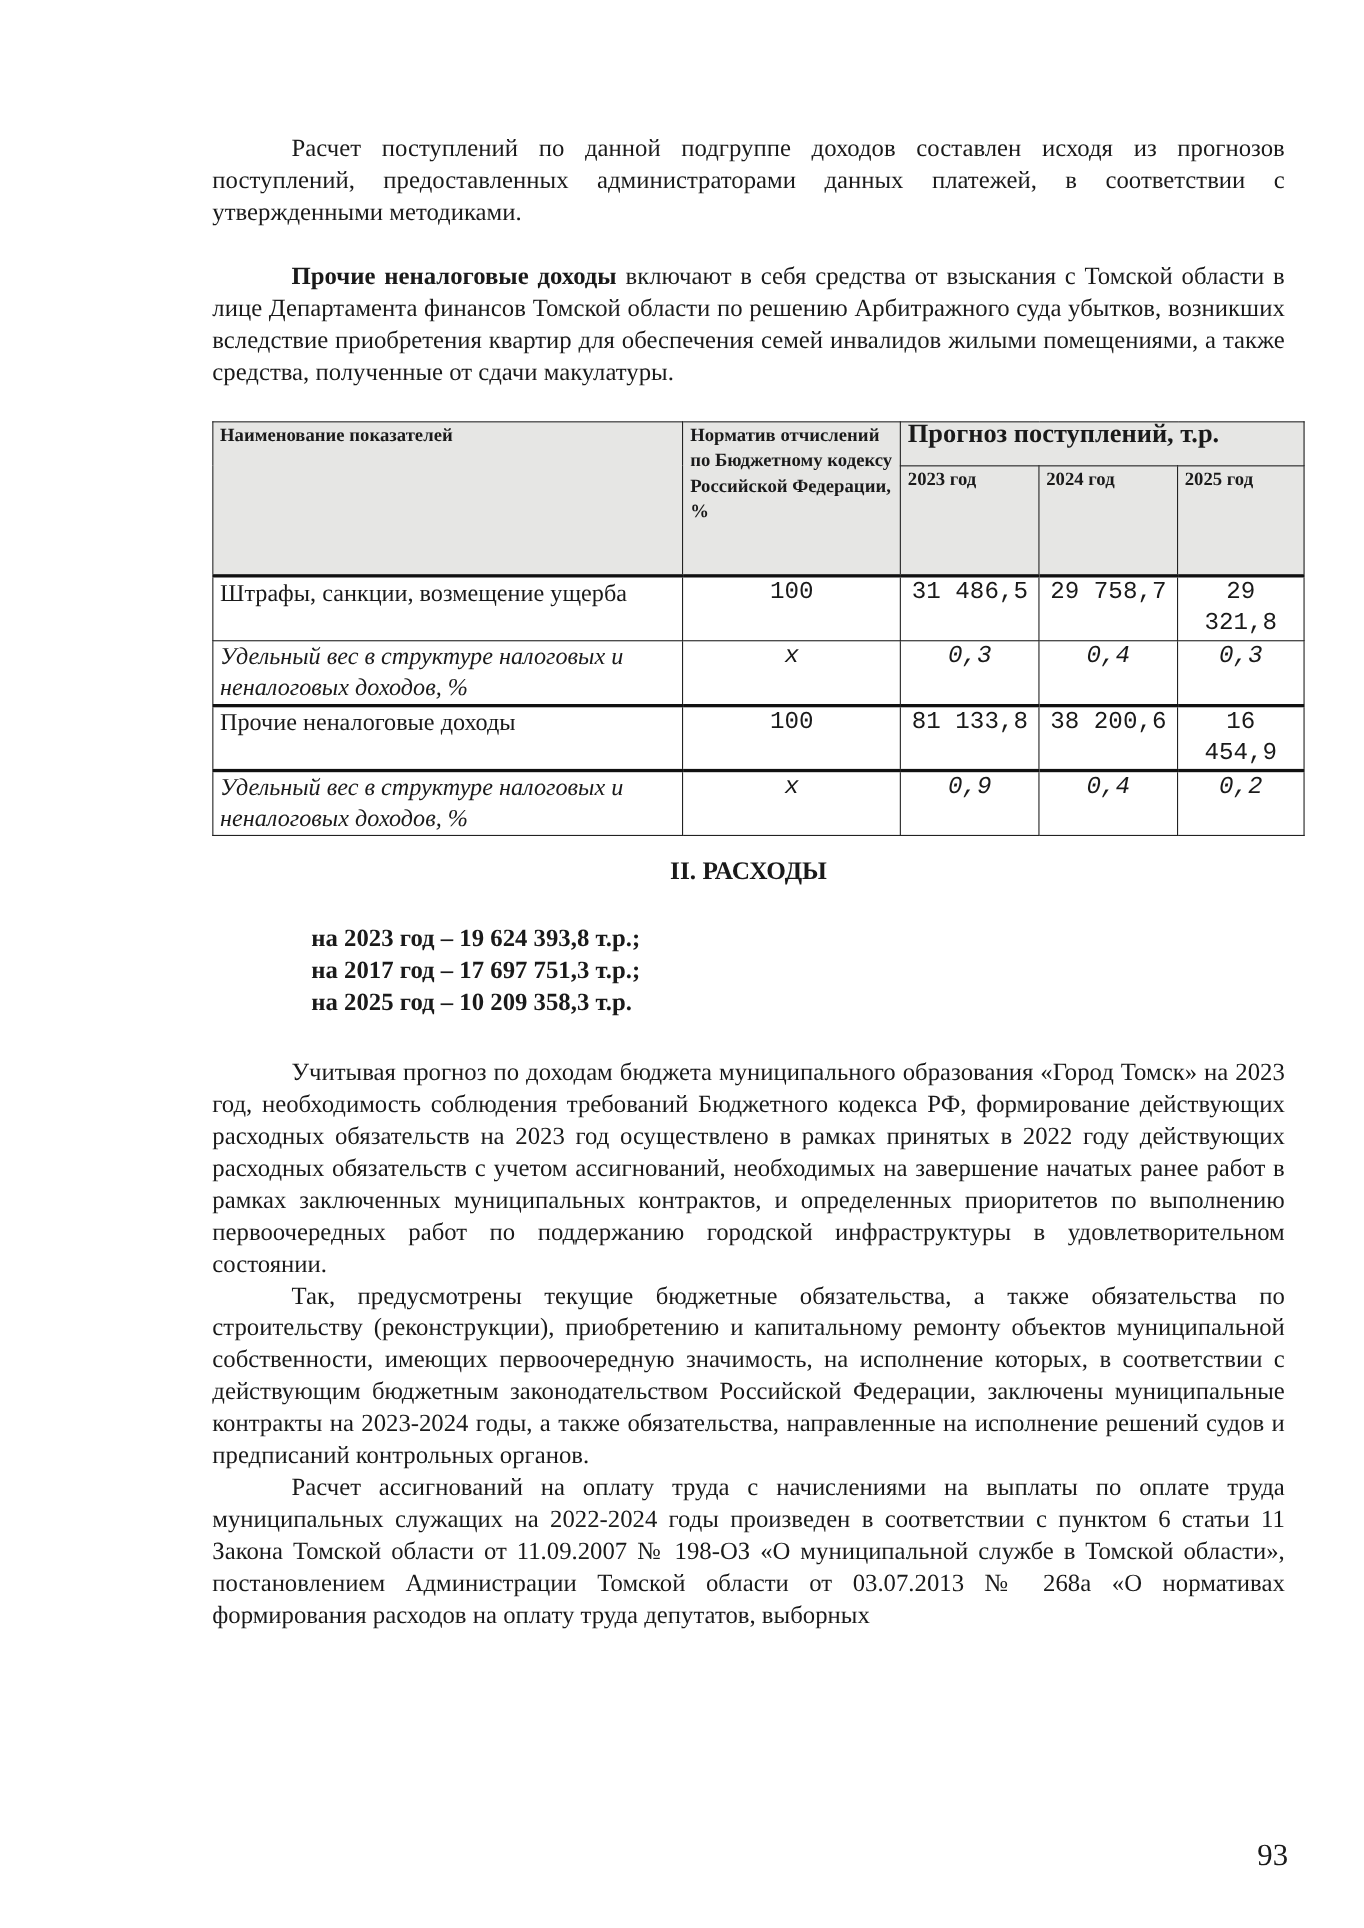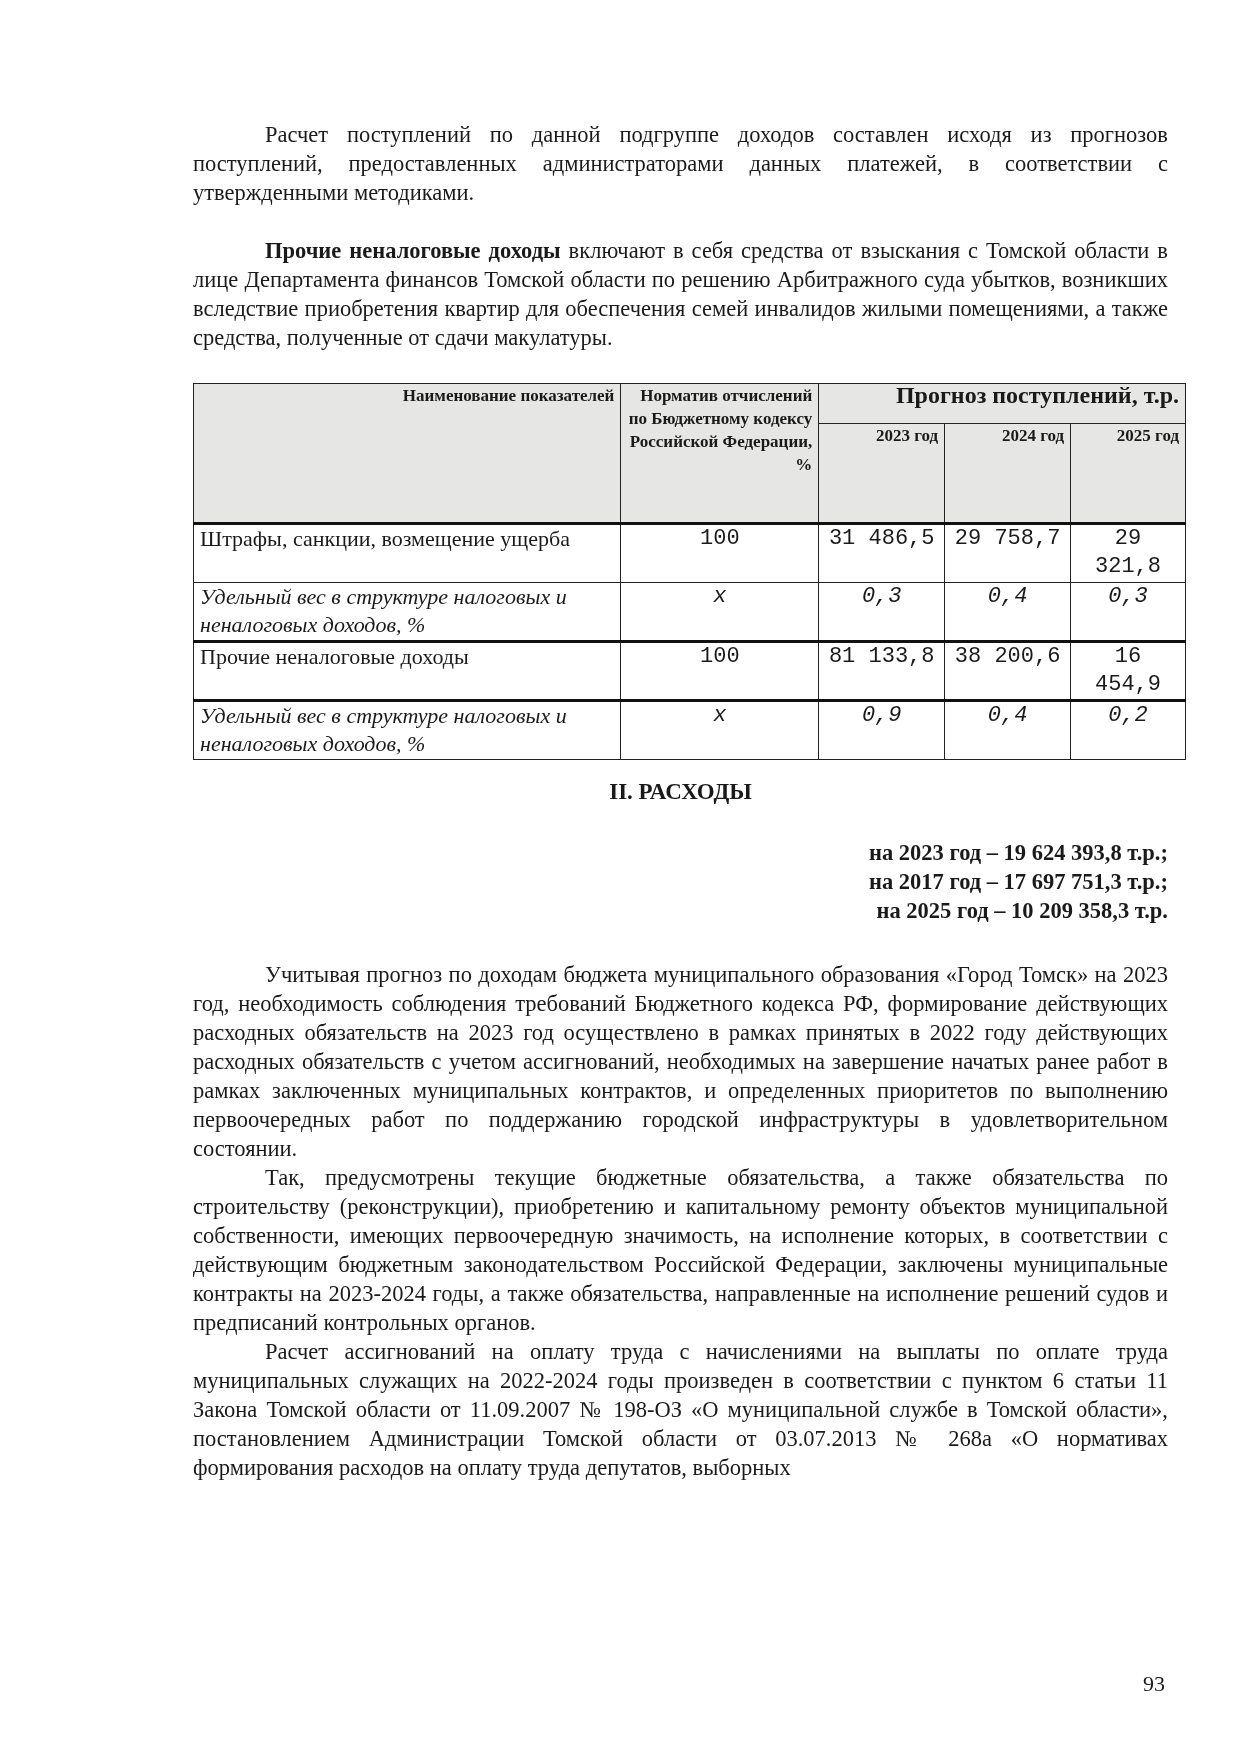--- a/index.html
+++ b/index.html
@@ -5,28 +5,28 @@
   html, body { margin: 0; padding: 0; background: #ffffff; }
   body { width: 1240px; height: 1753px; position: relative; overflow: hidden;
          font-family: "Liberation Serif", "DejaVu Serif", serif; color: #1a1a1a; }
   .page { position: absolute; left: 193px; top: 120px; width: 975px; }
   p { margin: 0; font-size: 22.5px; line-height: 29px; text-align: justify; }
   .indent { text-indent: 72px; }
   .gap { height: 29px; }
   .bold { font-weight: bold; }
   table.tbl { border-collapse: collapse; width: 993px; margin-top: 2px; font-size: 22px; }
   table.tbl td, table.tbl th { border: 1.5px solid #222; vertical-align: top; padding: 0 6px; }
-  table.tbl th { background: #e6e6e4; font-weight: bold; font-size: 17px; line-height: 23px; text-align: right; }
+  table.tbl th { background: #e6e6e4; font-weight: bold; font-size: 17px; line-height: 23px; text-align: left; }
   table.tbl td { line-height: 28px; }
   table.tbl td.num { text-align: center; font-family: Liberation Mono, monospace; }
   table.tbl td.it { font-style: italic; }
   table.tbl tr.thick td { border-top: 3px solid #111; margin-top: 33px; }
   .heading { text-align: center; font-weight: bold; font-size: 23px; margin-top: 19px; margin-bottom: 33px; }
-  .amounts { text-align: right; font-weight: bold; font-size: 22.5px; line-height: 29px; margin: 26px 0 35px 0; padding-left: 90px; }
-  .pagenum { position: absolute; left: 1143px; top: 1671px; font-size: 22px; }
+  .amounts { text-align: left; font-weight: bold; font-size: 22.5px; line-height: 29px; margin: 26px 0 35px 0; padding-left: 90px; }
+  .pagenum { position: absolute; left: 1143px; top: 1671px; font-size: 28px; }
 </style>
 </head>
 <body>
 
 <div class="page">
   <p class="indent">Расчет поступлений по данной подгруппе доходов составлен исходя из прогнозов поступлений, предоставленных администраторами данных платежей, в соответствии с утвержденными методиками.</p>
   <div class="gap"></div>
   <p class="indent"><span class="bold">Прочие неналоговые доходы</span><span> включают в себя средства от взыскания с Томской области в лице Департамента финансов Томской области по решению Арбитражного суда убытков, возникших вследствие приобретения квартир для обеспечения семей инвалидов жилыми помещениями, а также средства, полученные от сдачи макулатуры.</span></p>
   <div class="gap"></div>
 

